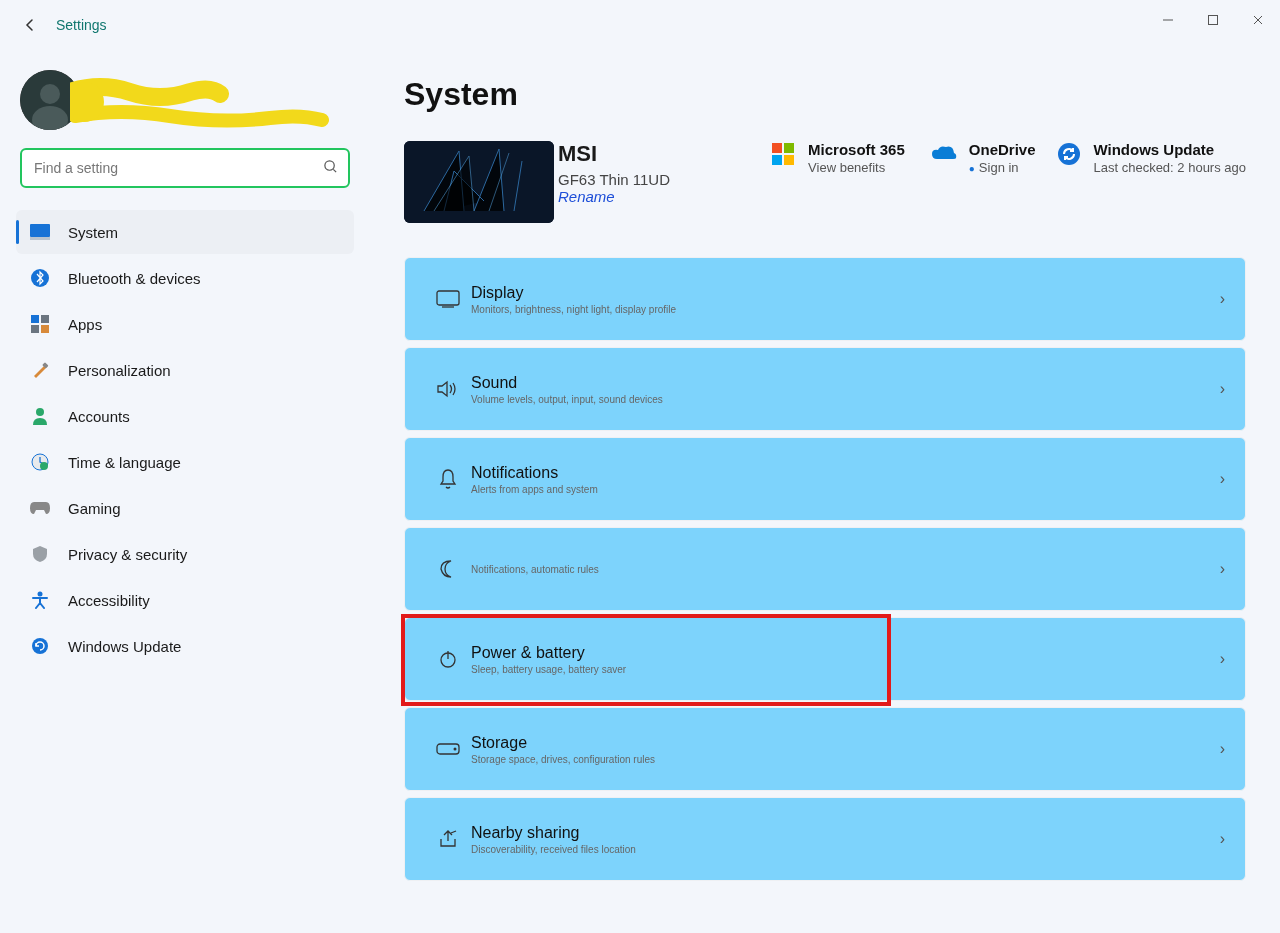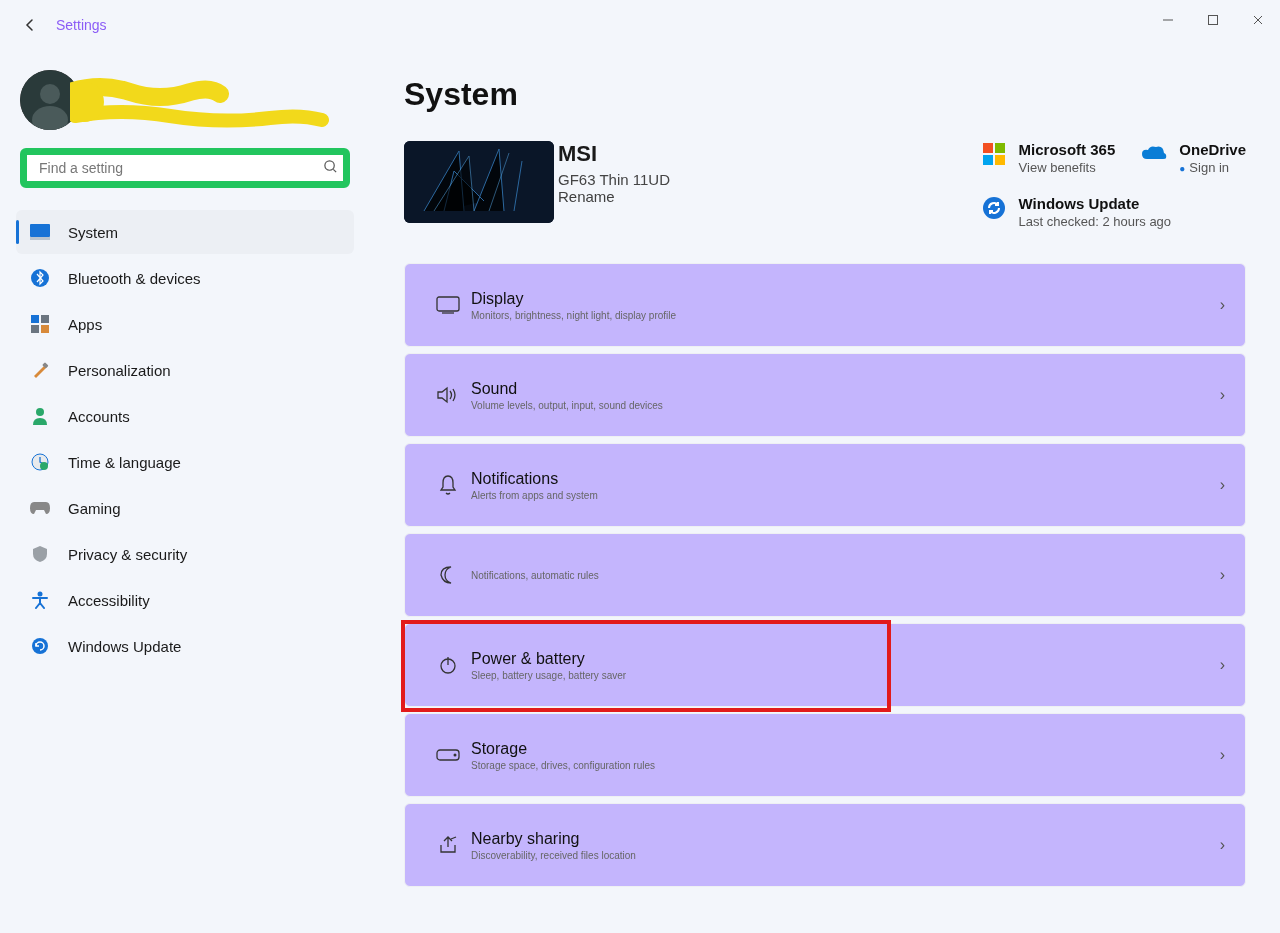--- a/index.html
+++ b/index.html
@@ -1,64 +1,64 @@
 <!DOCTYPE html>
 <html><head>
 <meta charset="utf-8">
 <style>
 * { box-sizing: border-box; margin: 0; padding: 0; font-family: "Segoe UI", Arial, sans-serif; }
 body { background: #f3f6fb; width: 1280px; height: 933px; overflow: hidden; position: relative; color: #1a1a1a; }
 
 
 .titlebar { height: 50px; display: flex; align-items: center; padding: 0 12px; }
 .titlebar .back { width: 36px; height: 36px; display:flex; align-items:center; justify-content:center; color:#333; cursor:pointer; border-radius:4px;}
-.titlebar .title { font-size: 14px; margin-left: 8px; color:#8b5cf6;}
+.titlebar .title { font-size: 14px; margin-left: 8px; color:#0f766e;}
 .win-controls { position:absolute; top:0; right:0; height:40px; display:flex; }
 .win-controls div { width:45px; height:40px; display:flex; align-items:center; justify-content:center; color:#555; cursor:pointer; font-size:14px;}
 
 
 .container { display:flex; height: calc(933px - 50px); }
 .sidebar { width: 370px; padding: 10px 16px 0 16px; }
 .profile { display:flex; align-items:center; gap:12px; margin: 10px 4px 18px 4px; position:relative;}
 .avatar { width:60px; height:60px; border-radius:50%; background:#333; overflow:hidden;}
 .avatar svg { width:100%; height:100%;}
 .profile-scribble { position:absolute; left:50px; top:4px; width:260px; height:60px; }
 
 .search-wrap { position:relative; margin: 0 4px 22px 4px;}
-.search { width: 100%; height:40px; border:7px solid #22c55e; border-radius:6px; background:#fff; padding: 0 42px 0 12px; font-size:14px; color:#666;}
+.search { width: 100%; height:40px; border:2px solid #22c55e; border-radius:6px; background:#fff; padding: 0 42px 0 12px; font-size:14px; color:#666;}
 .search::placeholder { color: #777; }
 .search-icon { position:absolute; right:12px; top:50%; transform:translateY(-50%); font-size:15px; color:#555;}
 
 .nav { display:flex; flex-direction:column; gap:2px;}
 .nav-item { display:flex; align-items:center; height:44px; border-radius:6px; padding: 0 14px; gap:18px; cursor:pointer; font-size:15px; color:#1a1a1a;}
 .nav-item.active { background:#eceff4; position:relative;}
 .nav-item.active::before { content:""; position:absolute; left:0; top:10px; bottom:10px; width:3px; background:#1672d6; border-radius:2px;}
 .nav-icon { width:20px; height:20px; display:flex; align-items:center; justify-content:center; font-size:16px; flex-shrink:0;}
 
 
 .main { flex:1; padding: 26px 34px 0 34px; overflow:auto; }
 .page-title { font-size:32px; font-weight:600; margin-bottom: 28px; color:#111;}
 
 .device-row { display:flex; gap:28px; align-items:flex-start; margin-bottom: 34px;}
 .device-block { display:flex; gap:4px; align-items:flex-start; flex:1;}
 .device-img { width:150px; height:82px; border-radius:6px; background:#0a1628; overflow:hidden;}
 .device-img svg { width:100%; height:100%;}
 .device-info .name { font-size:22px; font-weight:600; margin-bottom:4px;}
 .device-info .model { font-size:15px; color:#444; }
-.device-info .rename { font-size:15px; color:#404040; cursor:pointer;}
-
-.right-widgets { display:flex; flex-direction:column; gap:20px; }
+.device-info .rename { font-size:15px; color:#1d4ed8; cursor:pointer;font-style:italic;}
+
+.right-widgets { display:flex; flex-direction:row; gap:20px; }
 .widget-row { display:flex; gap:26px;}
 .widget { display:flex; gap:12px; align-items:flex-start; cursor:pointer;}
 .widget .wicon { width:26px; height:26px; display:flex; align-items:center; justify-content:center; font-size:22px; flex-shrink:0;}
 .widget .wtitle { font-size:15px; font-weight:600; color:#111; margin-bottom:2px;}
 .widget .wsub { font-size:13px; color:#555;}
 
 .items { display:flex; flex-direction:column; gap:6px; }
-.item { background:#c4b5fd; border:1px solid #eef0f3; border-radius:6px; height:84px; display:flex; align-items:center; padding:0 20px; cursor:pointer; position:relative;}
+.item { background:#7dd3fc; border:1px solid #eef0f3; border-radius:6px; height:84px; display:flex; align-items:center; padding:0 20px; cursor:pointer; position:relative;}
 .item .iicon { width:46px; display:flex; align-items:center; justify-content:center; font-size:20px; color:#333; flex-shrink:0;}
 .item .itxt { flex:1;}
 .item .ititle { font-size:16px; font-weight:400; color:#111; margin-bottom:2px;}
 .item .isub { font-size:10px; color:#666;}
 .item .chev { font-size:16px; color:#555;}
 .hl-power { position:relative;}
 .hl-frame { position:absolute; left:-4px; top:-4px; width:490px; height:92px; border:4px solid #e21a1a; pointer-events:none; z-index:10;}
 
 .bullet-blue { color:#1672d6; font-size:10px; margin-right:4px;}
 </style>

